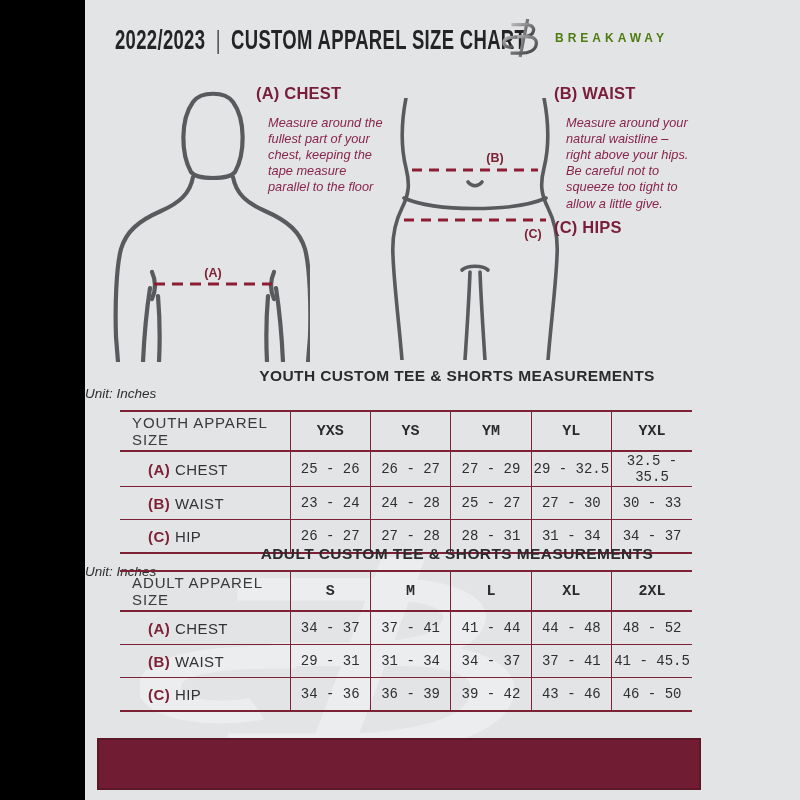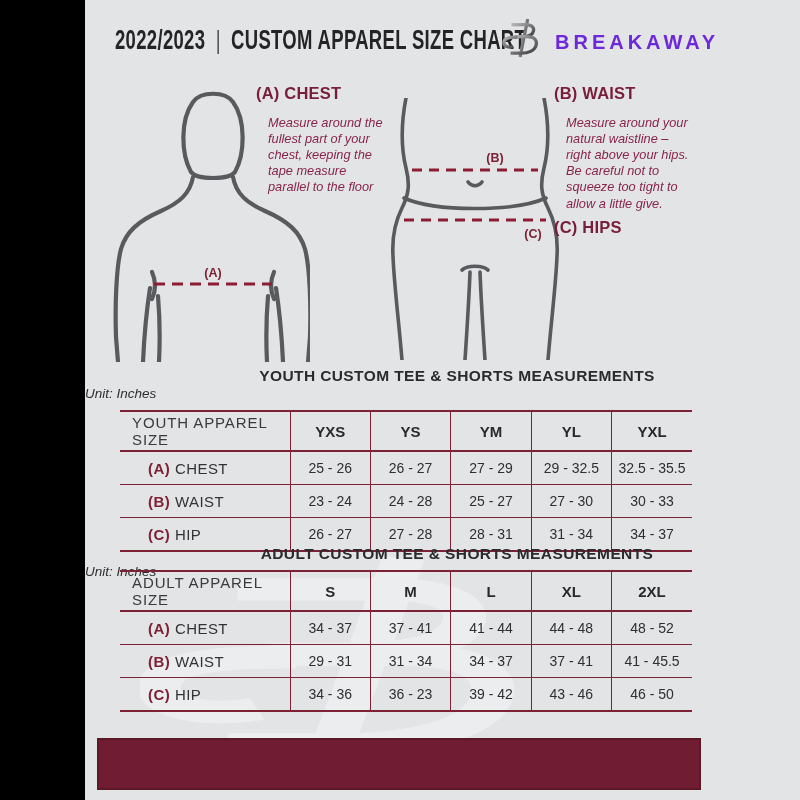--- a/index.html
+++ b/index.html
@@ -14,22 +14,22 @@
   }
   
   .masthead{
     position:absolute;left:30px;top:24px;display:flex;align-items:center;
     font-weight:bold;font-size:28px;color:#242427;white-space:nowrap;
     transform:scaleX(0.66);transform-origin:left center;letter-spacing:.5px;
   }
   .masthead .sep{font-weight:normal;font-size:25px;margin:0 16px;color:#3a3a3c;}
   .logo{position:absolute;left:417px;top:17px;}
   .brand{
-    position:absolute;left:470px;top:31px;font-size:20px;font-weight:bold;
-    letter-spacing:4px;color:#6d28d9;
+    position:absolute;left:470px;top:31px;font-size:12px;font-weight:bold;
+    letter-spacing:4px;color:#4d7c0f;
   }
   
   .instr{position:absolute;}
   .instr h3{margin:0 0 7px;font-size:16.5px;color:#781d3a;letter-spacing:.2px;}
   .instr p{margin:12px;font-style:italic;font-size:12.8px;line-height:1.26;color:#87254a;}
   #instr-a{left:171px;top:84px;width:142px;}
   #instr-b{left:469px;top:84px;width:152px;}
   #instr-c{left:469px;top:218px;width:156px;}
   .figure{position:absolute;}
   #figure-chest{left:25px;top:82px;}
@@ -49,21 +49,21 @@
   .size-table{
     position:absolute;left:35px;width:572px;border-collapse:collapse;
     table-layout:fixed;
   }
   #youth-table{top:410px;}
   #adult-table{top:570px;}
   .size-table col.first{width:170px;}
   .size-table thead tr{border-top:2.5px solid #7d2136;border-bottom:2px solid #7d2136;}
   .size-table tbody tr{border-bottom:1.5px solid #7d2136;}
   .size-table tbody tr:last-child{border-bottom:2px solid #7d2136;}
-  .size-table th + th,.size-table td + td{border-left:1.5px solid #7d2136;}
+  .size-table th + th,.size-table td + td{border-left:1.5px solid #7d2136;font-family:Liberation Mono, monospace;}
   .size-table th{height:36px;font-size:15px;font-weight:bold;color:#2a2a2c;text-align:center;}
   .size-table th:first-child{
     font-weight:normal;text-align:left;padding-left:12px;letter-spacing:.9px;
     color:#3a3a3c;
   }
   .size-table td{height:30px;font-size:14px;color:#2f2f31;text-align:center;}
   .size-table td.row-label{text-align:left;padding-left:28px;font-size:15px;letter-spacing:.4px;color:#333335;}
   .size-table td.row-label .pfx{color:#7d2136;font-weight:bold;margin-right:5px;}
   
   .watermark{position:absolute;left:55px;top:548px;opacity:.8;}
@@ -245,21 +245,21 @@
           <td class="row-label"><span class="pfx">(B)</span><span>WAIST</span></td>
           <td>29 - 31</td>
           <td>31 - 34</td>
           <td>34 - 37</td>
           <td>37 - 41</td>
           <td>41 - 45.5</td>
         </tr>
         <tr>
           <td class="row-label"><span class="pfx">(C)</span><span>HIP</span></td>
           <td>34 - 36</td>
-          <td>36 - 23</td>
+          <td>36 - 39</td>
           <td>39 - 42</td>
           <td>43 - 46</td>
           <td>46 - 50</td>
         </tr>
       </tbody>
   </table>
 
   <div class="footer-bar"></div>
 </div>
 

